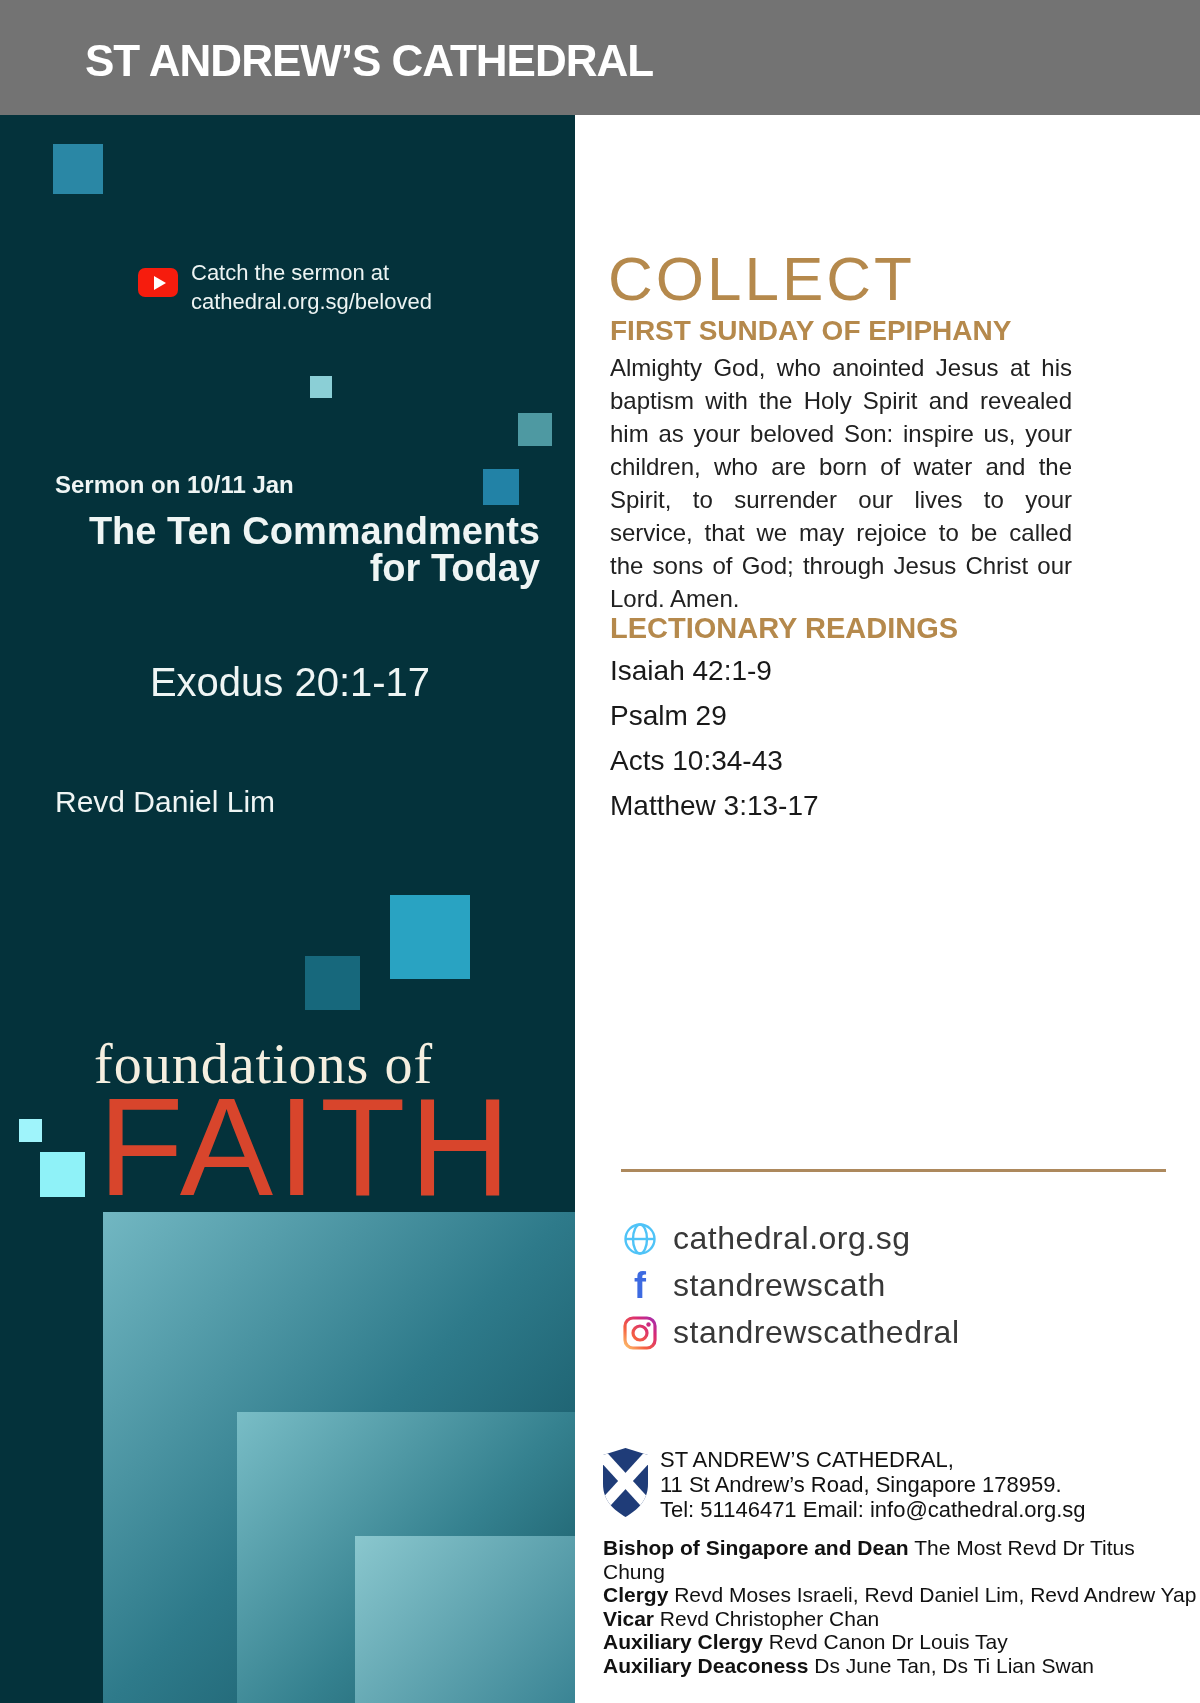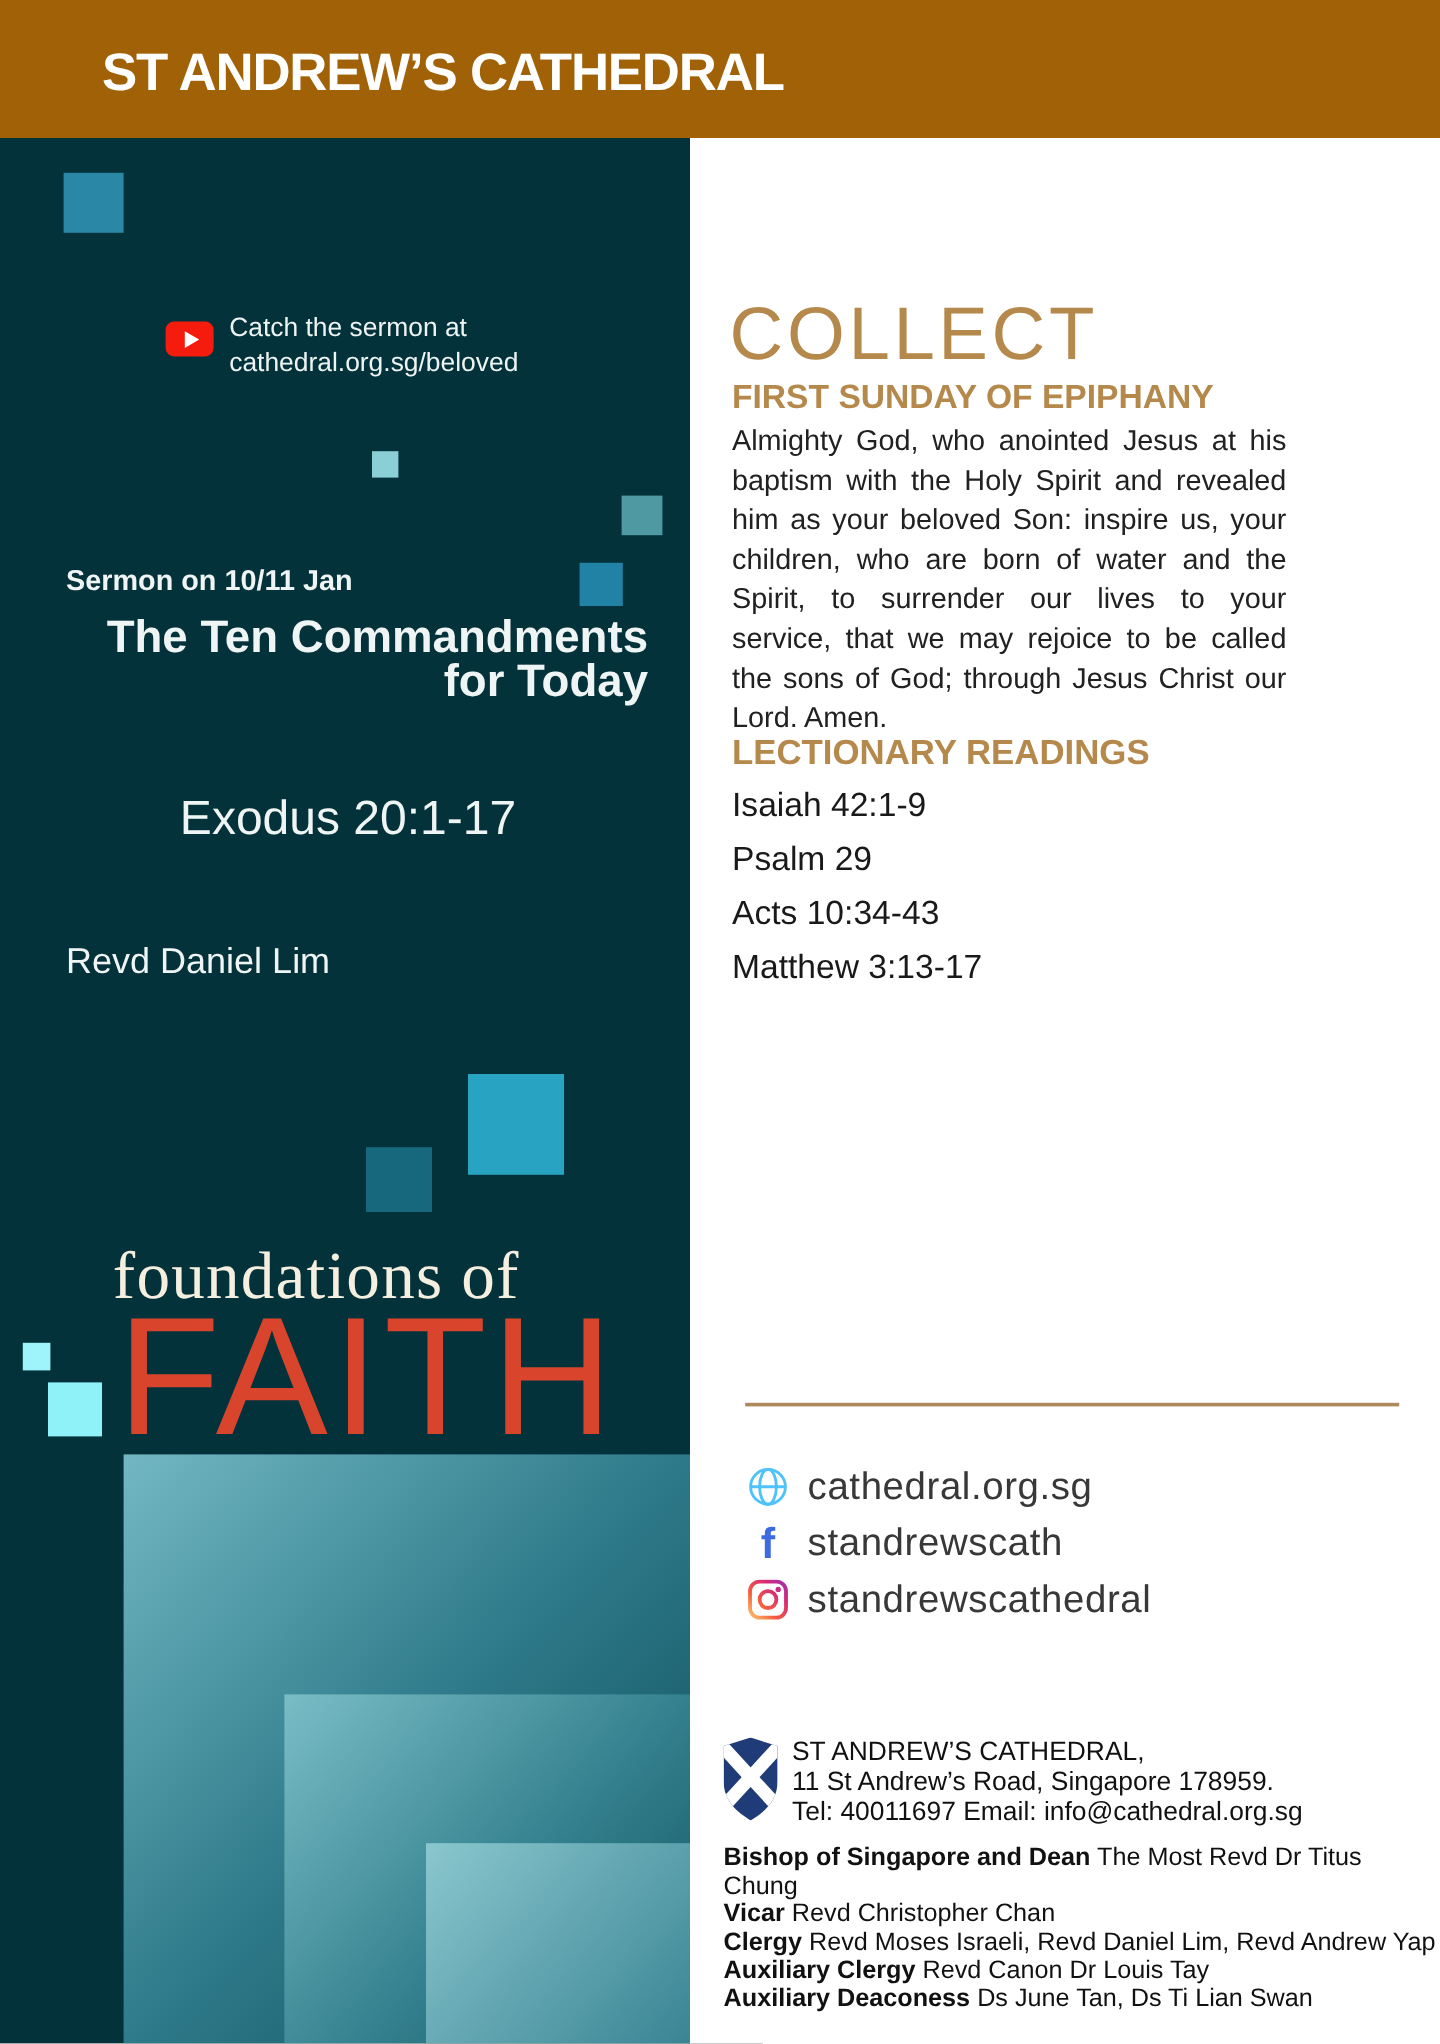--- a/index.html
+++ b/index.html
@@ -1,20 +1,20 @@
 <!DOCTYPE html>
 <html><head>
 <meta charset="utf-8">
 <style>
   html,body{margin:0;padding:0;background:#9e9e9e;}
   .page{position:relative;width:1200px;height:1703px;margin:0 auto;background:#ffffff;
         font-family:"Liberation Sans",sans-serif;overflow:hidden;}
 
   
-  .header{position:absolute;left:0;top:0;width:1200px;height:115px;background:#a16207;
+  .header{position:absolute;left:0;top:0;width:1200px;height:115px;background:#737373;
           display:flex;align-items:baseline;padding-left:85px;box-sizing:border-box;}
   .header-title{color:#ffffff;font-size:44px;font-weight:700;letter-spacing:-1px;
                 align-self:center;margin-top:6px;}
   .header-sub{color:#ffffff;font-size:26px;font-weight:400;letter-spacing:5px;
               align-self:center;margin-top:14px;margin-left:14px;}
 
   
   .left-panel{position:absolute;left:0;top:115px;width:575px;height:1588px;
               background:#04323B;overflow:hidden;color:#EFF5F4;}
   .sq{position:absolute;}
@@ -193,25 +193,25 @@
         <g clip-path="url(#shieldClip)" stroke="#ffffff" stroke-width="11">
           <line x1="-5" y1="3" x2="50" y2="63"></line>
           <line x1="50" y1="3" x2="-5" y2="63"></line>
         </g>
       </svg>
     </div>
 
     <div class="addr">
       <div>ST ANDREW’S CATHEDRAL,</div>
       <div>11 St Andrew’s Road, Singapore 178959.</div>
-      <div>Tel: 40011697  Email: info@cathedral.org.sg</div>
+      <div>Tel: 51146471  Email: info@cathedral.org.sg</div>
     </div>
 
     <div class="staff">
       <div><b>Bishop of Singapore and Dean</b> <span>The Most Revd Dr Titus Chung</span></div>
+      <div><b>Clergy</b> <span>Revd Moses Israeli, Revd Daniel Lim, Revd Andrew Yap</span></div>
       <div><b>Vicar</b> <span>Revd Christopher Chan</span></div>
-      <div><b>Clergy</b> <span>Revd Moses Israeli, Revd Daniel Lim, Revd Andrew Yap</span></div>
       <div><b>Auxiliary Clergy</b> <span>Revd Canon Dr Louis Tay</span></div>
       <div><b>Auxiliary Deaconess</b> <span>Ds June Tan, Ds Ti Lian Swan</span></div>
     </div>
 
   </div>
 </div>
 
 </body></html>

